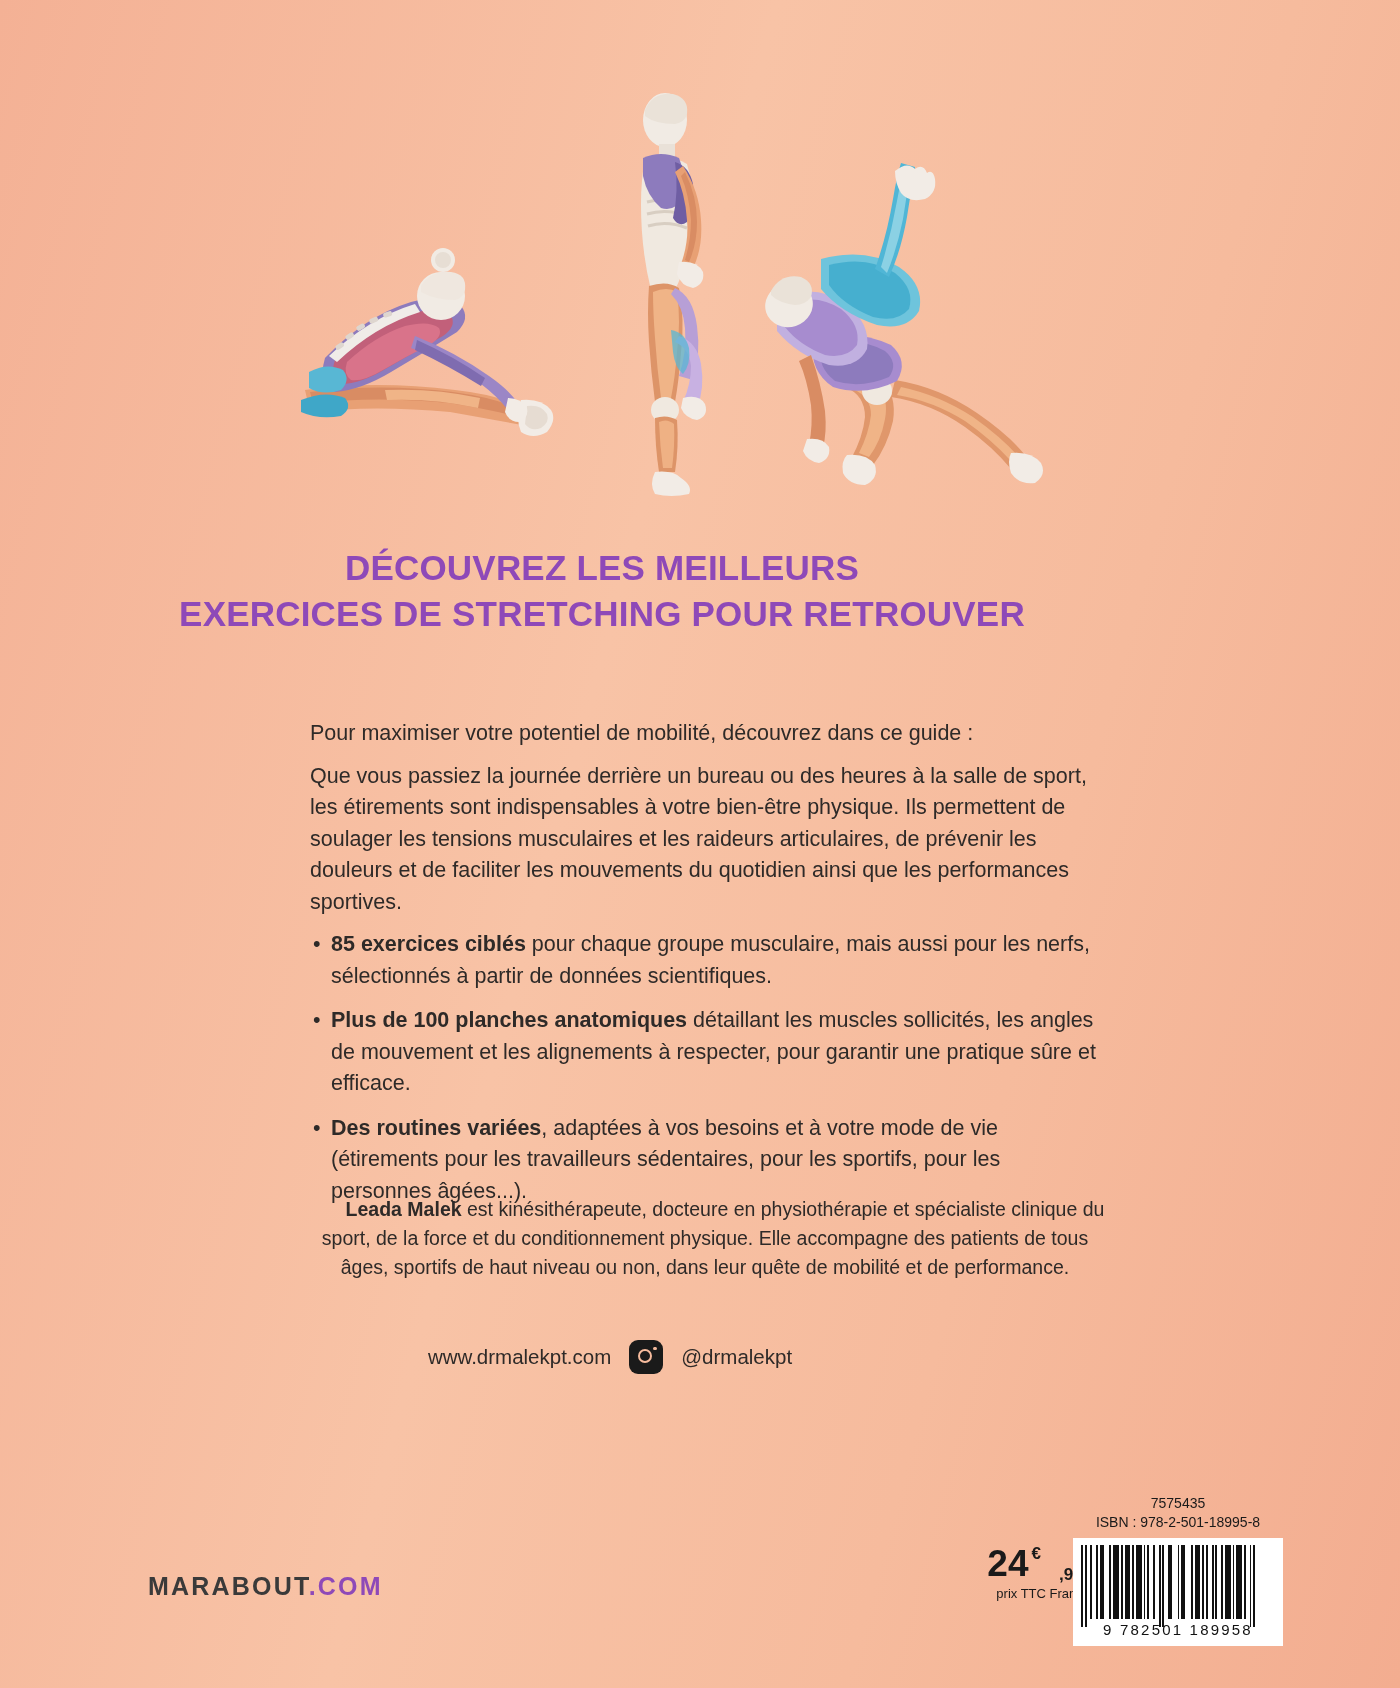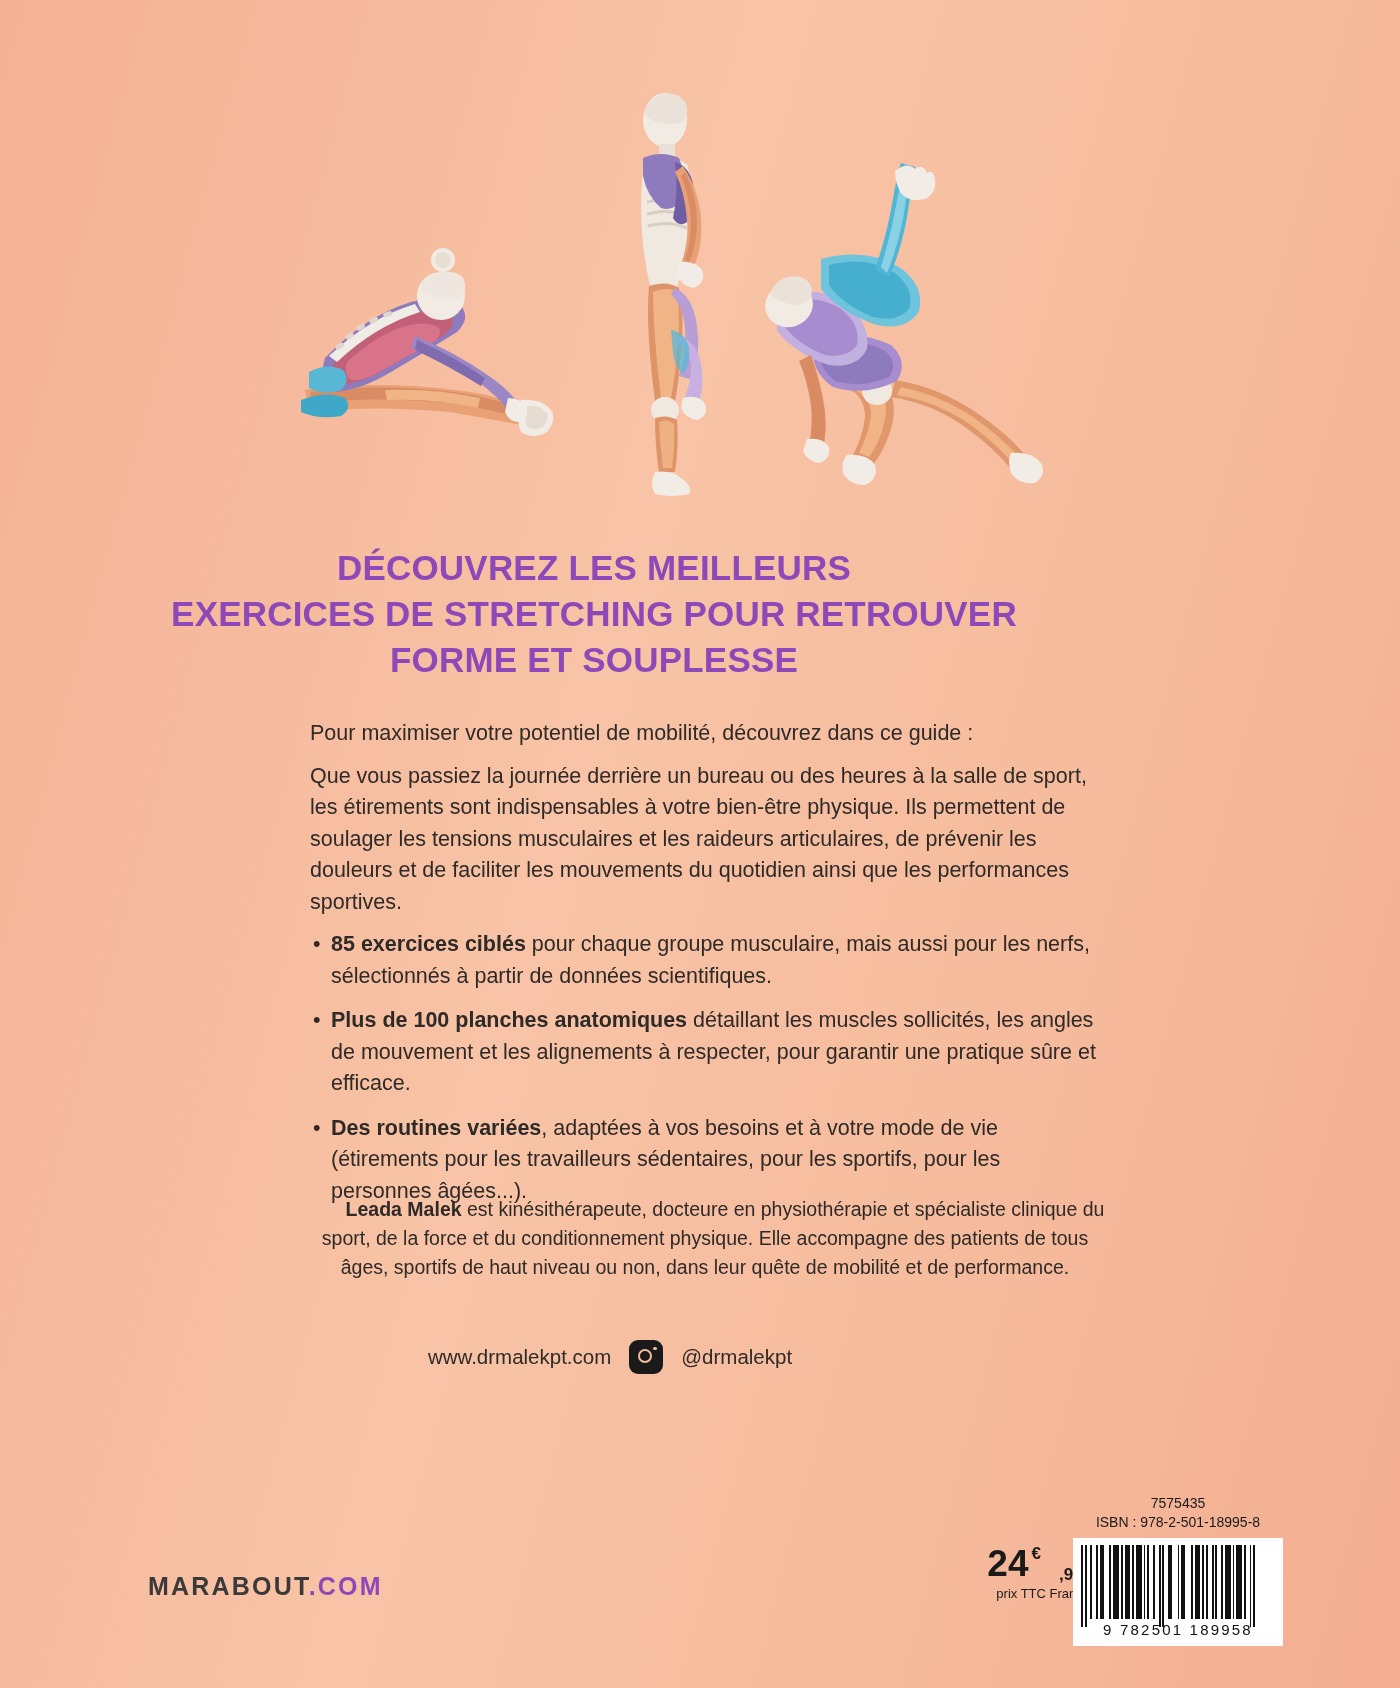--- a/index.html
+++ b/index.html
@@ -29,21 +29,21 @@
     height: 430px;
   }
   .figure {
     position: absolute;
   }
   .figure svg { display: block; }
 
   
   .headline {
     position: absolute;
-    left: 4px;
+    left: 12px;
     top: 545px;
     width: 1180px;
     text-align: center;
     color: #8e49b8;
     font-weight: bold;
     font-size: 35px;
     line-height: 46px;
     letter-spacing: 0.2px;
   }
   .headline div { white-space: nowrap; }
@@ -359,21 +359,20 @@
           <path d="M86 200 Q96 228 100 256 Q102 278 98 292 L84 290 Q88 270 86 250 Q82 224 74 206 Z" fill="#d98c63"></path>
           <path d="M82 284 Q98 282 104 292 Q106 304 94 308 Q82 306 78 296 Z" fill="#f2ece6"></path>
         </g>
       </svg>
     </div>
   </div>
 
   <div class="headline">
     <div>DÉCOUVREZ LES MEILLEURS</div>
     <div>EXERCICES DE STRETCHING POUR RETROUVER</div>
-    <div>FORME ET SOUPLESSE</div>
   </div>
 
   <div class="body-copy">
     <p>Pour maximiser votre potentiel de mobilité, découvrez dans ce guide :</p>
     <p>Que vous passiez la journée derrière un bureau ou des heures à la salle de sport, les étirements sont indispensables à votre bien-être physique. Ils permettent de soulager les tensions musculaires et les raideurs articulaires, de prévenir les douleurs et de faciliter les mouvements du quotidien ainsi que les performances sportives.</p>
     <ul class="bullets">
       <li><b>85 exercices ciblés</b><span> pour chaque groupe musculaire, mais aussi pour les nerfs, sélectionnés à partir de données scientifiques.</span></li>
       <li><b>Plus de 100 planches anatomiques</b><span> détaillant les muscles sollicités, les angles de mouvement et les alignements à respecter, pour garantir une pratique sûre et efficace.</span></li>
       <li><b>Des routines variées</b><span>, adaptées à vos besoins et à votre mode de vie (étirements pour les travailleurs sédentaires, pour les sportifs, pour les personnes âgées...).</span></li>
     </ul>

